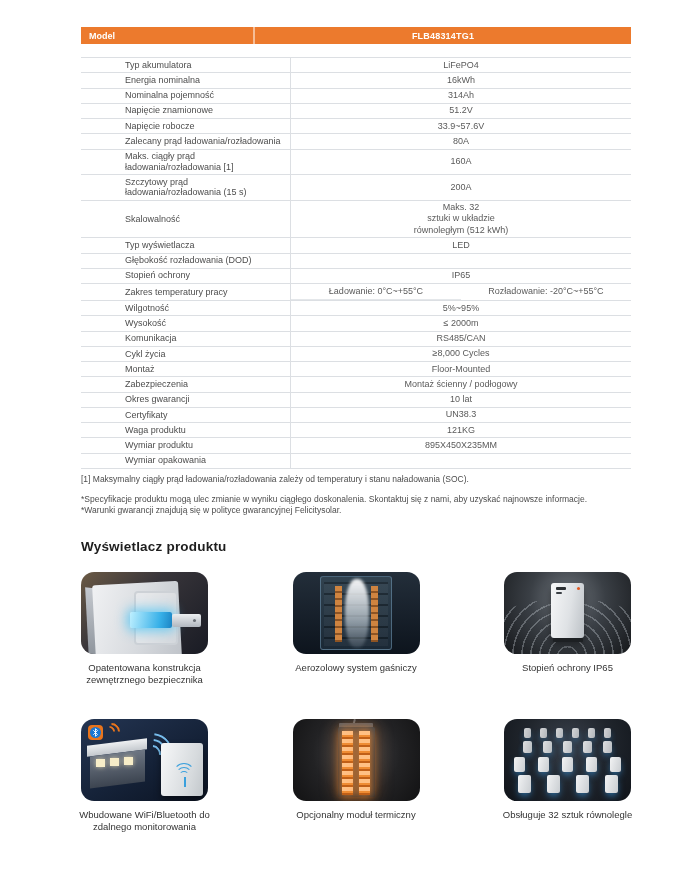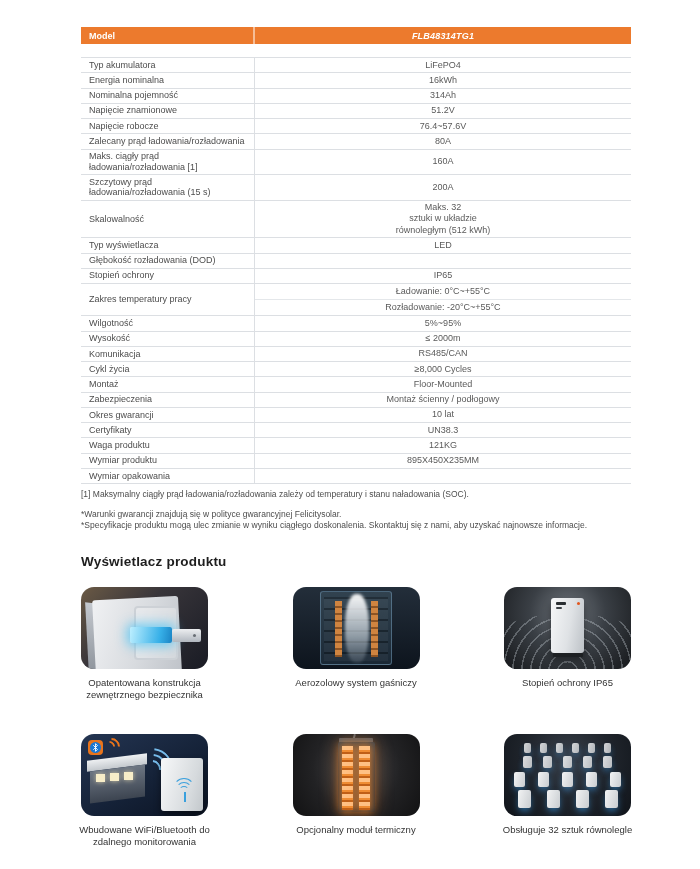--- a/index.html
+++ b/index.html
@@ -3,29 +3,29 @@
 <meta charset="utf-8">
 <style>
   html,body{margin:0;padding:0;background:#ffffff;}
   .page{position:relative;width:700px;height:869px;background:#ffffff;overflow:hidden;
         font-family:"Liberation Sans","DejaVu Sans",sans-serif;-webkit-font-smoothing:antialiased;}
   .content{position:absolute;left:81px;top:27px;width:550px;}
 
   
   .thead{display:flex;align-items:stretch;height:17px;background:#EC7A2D;color:#fff;font-weight:700;font-size:9px;}
   .hl{width:174px;box-sizing:border-box;padding-left:8px;display:flex;align-items:center;border-right:2px solid rgba(255,255,255,.5);}
-  .hv{flex:1;display:flex;align-items:center;justify-content:center;letter-spacing:.2px;font-style:italic;}
+  .hv{flex:1;display:flex;align-items:center;justify-content:center;letter-spacing:.2px;}
 
   .tbody{margin-top:13px;border-top:1px solid #DCDFE3;font-size:9px;}
   .trow{display:flex;align-items:stretch;min-height:14px;border-bottom:1px solid #DCDFE3;}
   .tl{width:174px;box-sizing:border-box;padding:1.5px 6px 1.5px 8px;display:flex;align-items:center;
-      border-right:1px solid #DCDFE3;color:#4D4D4D;line-height:1.2;}
+      border-right:1px solid #DCDFE3;color:#4D4D4D;line-height:1.2;margin-left:36px;}
   .tv{flex:1;display:flex;align-items:center;justify-content:center;text-align:center;color:#5A5A5A;
       padding:1.5px 4px;line-height:1.25;white-space:pre-line;}
-  .tv.split{flex-direction:column;align-items:stretch;padding:0;}
+  .tv.split{align-items:stretch;padding:0;}
   .subv{flex:1;display:flex;align-items:center;justify-content:center;padding:2px 0;}
   .subv:first-child{border-bottom:1px solid #E4E7EA;}
 
   
   .fnotes{margin-top:5px;font-size:8.5px;color:#4D4D4D;line-height:1.3;}
   .fnote1{margin-bottom:9px;}
 
   
   .sec-title{margin-top:23px;font-size:13.5px;font-weight:700;color:#1E1E1E;letter-spacing:.2px;}
   .cards{margin-top:18px;display:grid;grid-template-columns:repeat(3,127px);justify-content:space-between;row-gap:32px;}
@@ -131,21 +131,21 @@
       <div class="trow">
           <div class="tl">Nominalna pojemność</div>
           <div class="tv">314Ah</div>
         </div>
       <div class="trow">
           <div class="tl">Napięcie znamionowe</div>
           <div class="tv">51.2V</div>
         </div>
       <div class="trow">
           <div class="tl">Napięcie robocze</div>
-          <div class="tv">76.4~57.6V</div>
+          <div class="tv">33.9~57.6V</div>
         </div>
       <div class="trow">
           <div class="tl">Zalecany prąd ładowania/rozładowania</div>
           <div class="tv">80A</div>
         </div>
       <div class="trow">
           <div class="tl">Maks. ciągły prąd ładowania/rozładowania [1]</div>
           <div class="tv">160A</div>
         </div>
       <div class="trow">
@@ -217,22 +217,22 @@
           <div class="tl">Wymiar produktu</div>
           <div class="tv">895X450X235MM</div>
         </div>
       <div class="trow">
           <div class="tl">Wymiar opakowania</div>
         </div>
     </div>
 
     <div class="fnotes">
       <div class="fnote1">[1] Maksymalny ciągły prąd ładowania/rozładowania zależy od temperatury i stanu naładowania (SOC).</div>
+      <div>*Specyfikacje produktu mogą ulec zmianie w wyniku ciągłego doskonalenia. Skontaktuj się z nami, aby uzyskać najnowsze informacje.</div>
       <div>*Warunki gwarancji znajdują się w polityce gwarancyjnej Felicitysolar.</div>
-      <div>*Specyfikacje produktu mogą ulec zmianie w wyniku ciągłego doskonalenia. Skontaktuj się z nami, aby uzyskać najnowsze informacje.</div>
     </div>
 
     <div class="sec-title">Wyświetlacz produktu</div>
 
     <div class="cards">
 
       <div class="cell">
         <div class="card art-fuse">
           <span class="f-side"></span>
           <span class="f-cab"></span>

